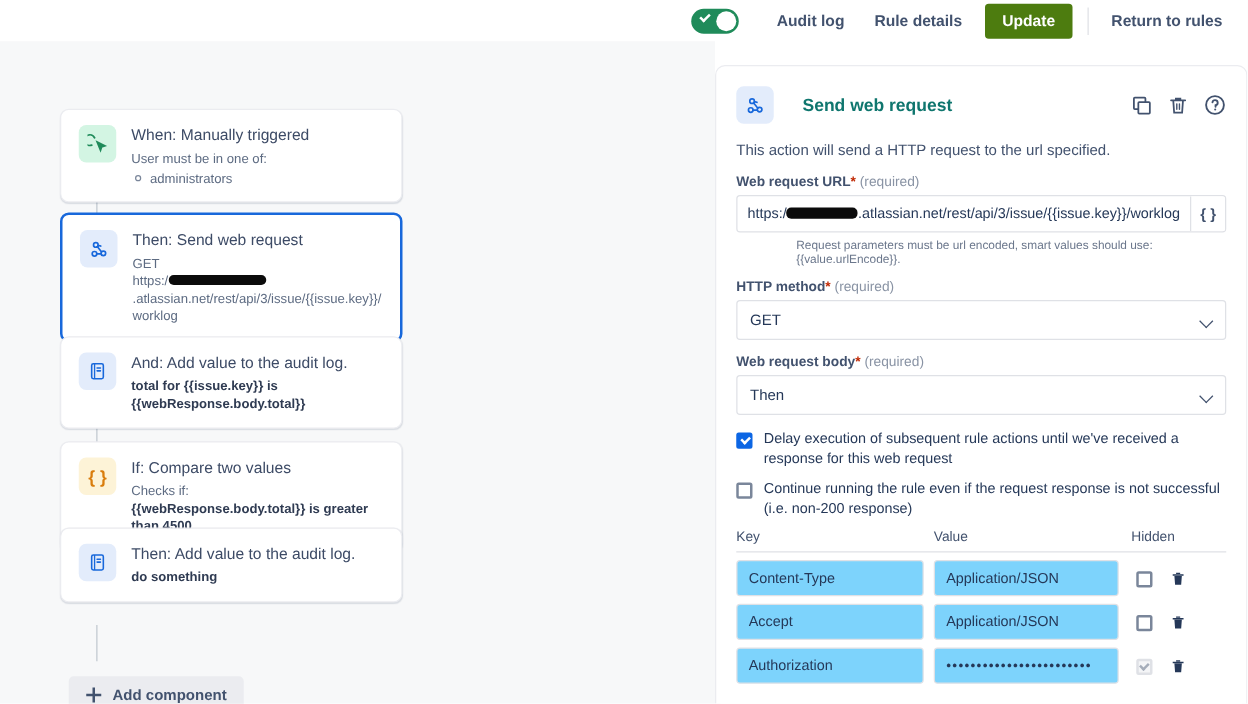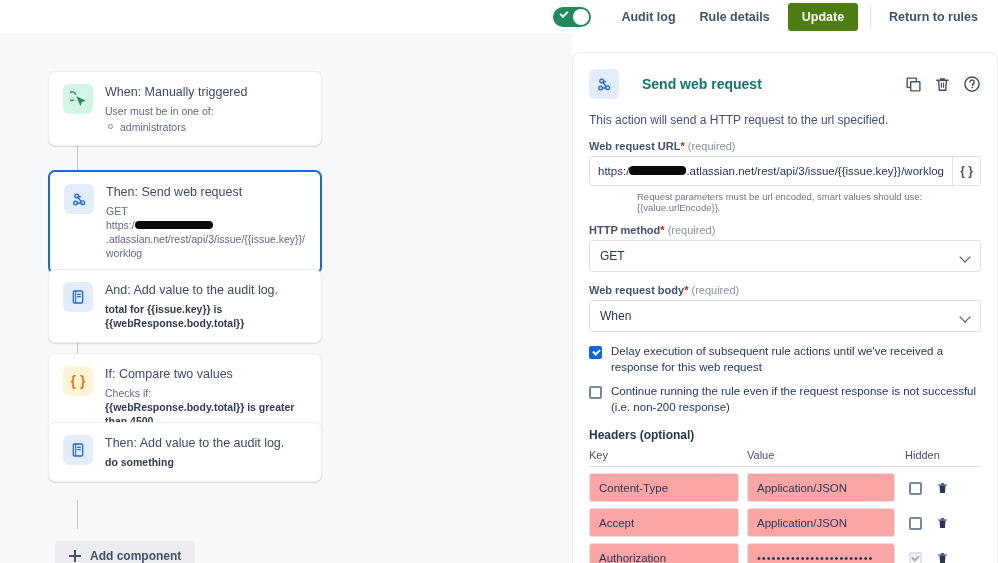--- a/index.html
+++ b/index.html
@@ -158,21 +158,21 @@
     display: flex; border-bottom: 1px solid #dfe1e6; padding-bottom: 5px; margin-bottom: 6px;
   }
   .hdr-head div { font-size: 11px; color: #42526e; }
   .col-key { width: 150px; }
   .col-val { width: 148px; margin-left: 8px; }
   .col-hid { flex: 1; margin-left: 10px; }
   .hdr-row { display: flex; align-items: center; margin-bottom: 6px; }
   .cell {
     height: 29px; border: 1px solid #dfe1e6; border-radius: 3px;
     display: flex; align-items: center; padding: 0 9px;
-    font-size: 11.5px; color: #253858; background: #fca5a5; cursor: text;
+    font-size: 11.5px; color: #253858; background: #7dd3fc; cursor: text;
     overflow: hidden; white-space: nowrap;
   }
   .cell.key { width: 150px; }
   .cell.value { width: 148px; margin-left: 8px; }
   .hid-wrap { display: flex; align-items: center; gap: 14px; margin-left: 14px; }
   .trash { cursor: pointer; display:flex; }
   .dots { letter-spacing: 1px; font-size: 11px; color:#253858; }
 </style>
 </head>
 <body>
@@ -191,21 +191,21 @@
     <div class="toplink">Return to rules</div>
   </div>
 
   <div class="canvas">
     <div class="conn" style="top:108px;height:40px;"></div>
     <div class="conn" style="top:205px;height:38px;"></div>
     <div class="conn" style="top:286px;height:36px;"></div>
     <div class="conn" style="top:375px;height:38px;"></div>
     <div class="conn" style="top:467px;height:29px;"></div>
 
-    <div class="card" style="top:38px;">
+    <div class="card" style="top:54px;">
       <div class="ico green">
         <svg width="17" height="17" viewBox="0 0 24 24" fill="none" stroke="#1f8b5a" stroke-width="2" stroke-linecap="round">
           <path d="M8 4.5a6 6 0 1 0-3.2 8.3"></path>
           <path d="M11 9.5l8.5 4.2-3.6 1.2-1.2 3.6z" fill="#1f8b5a" stroke="#1f8b5a"></path>
         </svg>
       </div>
       <div class="card-body">
         <div class="card-title">When: Manually triggered</div>
         <div class="card-sub">User must be in one of:</div>
         <div class="bullet">
@@ -333,34 +333,33 @@
     <div class="select">
       <span>GET</span>
       <span class="chev"></span>
     </div>
 
     <div class="flabel">
       <span>Web request body</span><span class="req-star">*</span>
       <span class="optional">(required)</span>
     </div>
     <div class="select">
-      <span>When</span>
+      <span>Then</span>
       <span class="chev"></span>
     </div>
 
     <div class="cbrow">
       <div class="cbox checked"></div>
       <div class="cb-text">Delay execution of subsequent rule actions until we've received a response for this web request</div>
     </div>
     <div class="cbrow">
       <div class="cbox"></div>
       <div class="cb-text">Continue running the rule even if the request response is not successful (i.e. non-200 response)</div>
     </div>
 
-    <div class="section-label">Headers (optional)</div>
 
     <div class="hdr-table">
       <div class="hdr-head">
         <div class="col-key">Key</div>
         <div class="col-val">Value</div>
         <div class="col-hid">Hidden</div>
       </div>
 
       <div class="hdr-row">
         <div class="cell key">Content-Type</div>

